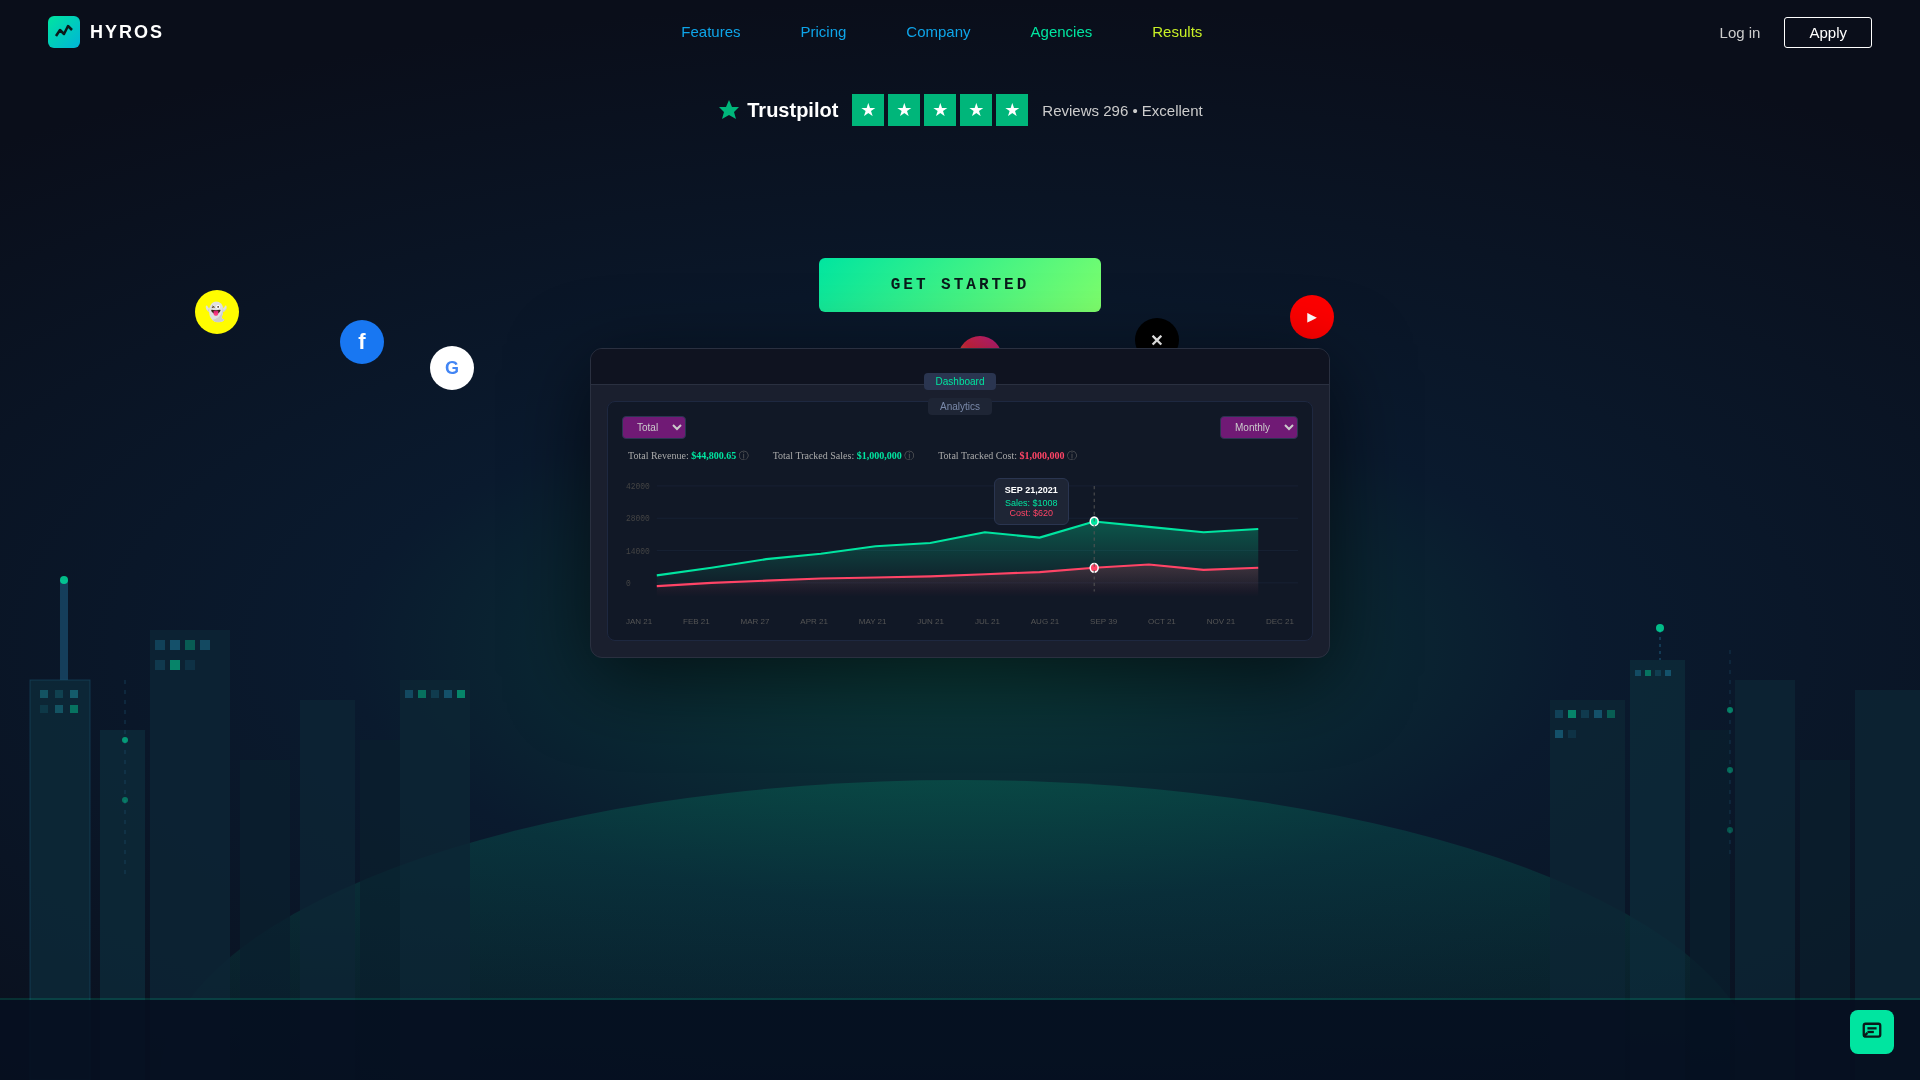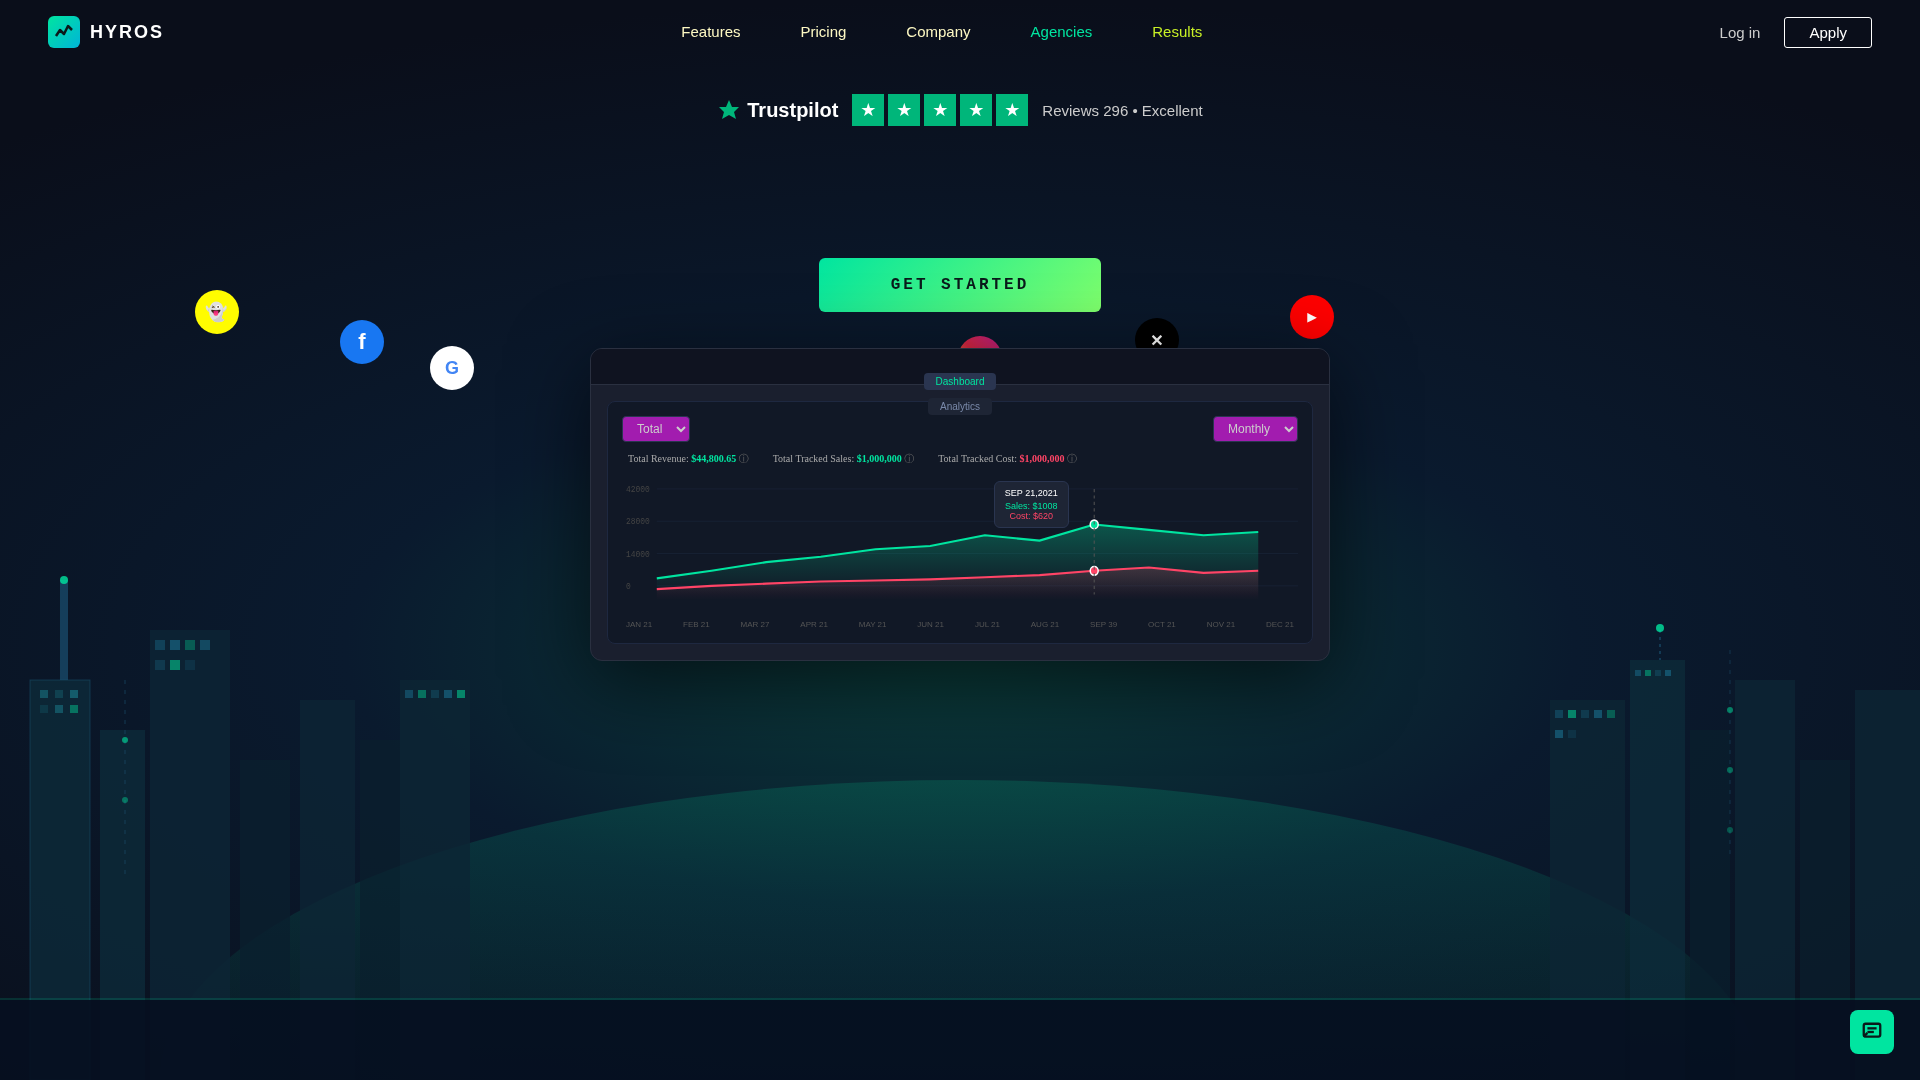--- a/index.html
+++ b/index.html
@@ -70,21 +70,21 @@
 
     .nav-links {
       display: flex;
       align-items: center;
       gap: 60px;
       list-style: none;
     }
 
     .nav-links a {
       text-decoration: none;
-      color: #fef9c3;
+      color: #0ea5e9;
       font-family: sans-serif;
       font-size: 15px;
       cursor: pointer;
     }
 
     .nav-links a.active-agencies {
       color: #00e5a0;
     }
 
     .nav-links a.active-results {
@@ -284,26 +284,26 @@
     }
 
     .chart-controls {
       display: flex;
       justify-content: space-between;
       align-items: center;
       margin-bottom: 10px;
     }
 
     .chart-select {
-      background: #a21caf;
+      background: #701a75;
       border: 1px solid #2a3550;
       color: #ccc;
       padding: 4px 10px;
       border-radius: 4px;
-      font-size: 12px;
+      font-size: 10px;
       font-family: sans-serif;
     }
 
     .chart-metrics {
       display: flex;
       gap: 24px;
       margin-bottom: 10px;
       font-size: 10px;
       font-family: Liberation Serif, serif;
       color: #aaa;
@@ -339,21 +339,21 @@
       border-radius: 6px;
       padding: 6px 10px;
       font-size: 9px;
       font-family: sans-serif;
       color: #aaa;
       pointer-events: none;
     }
 
     .chart-tooltip .tooltip-date {
       color: #fff;
-      font-weight: normal;
+      font-weight: bold;
       margin-bottom: 3px;
     }
 
     .chart-tooltip .t-sales { color: #00e5a0; }
     .chart-tooltip .t-cost { color: #ff4466; }
 
     
     .social-icon {
       position: absolute;
       z-index: 4;

